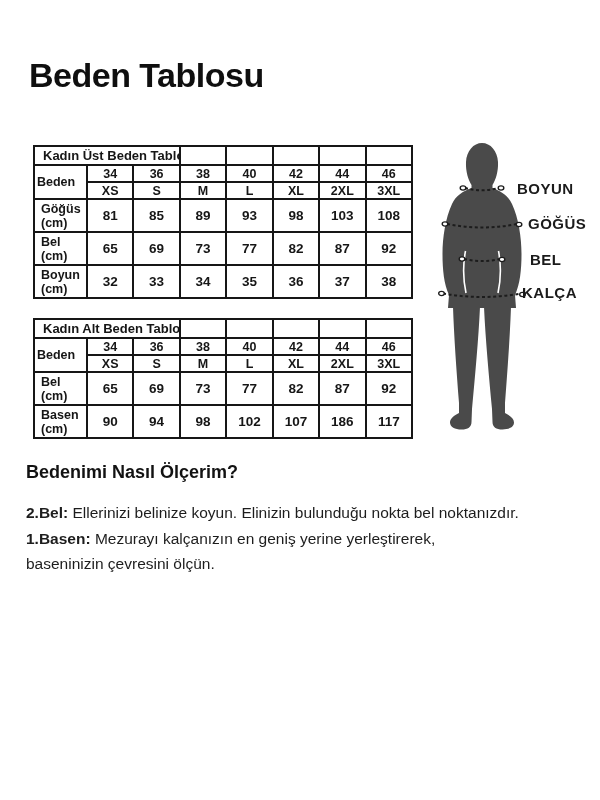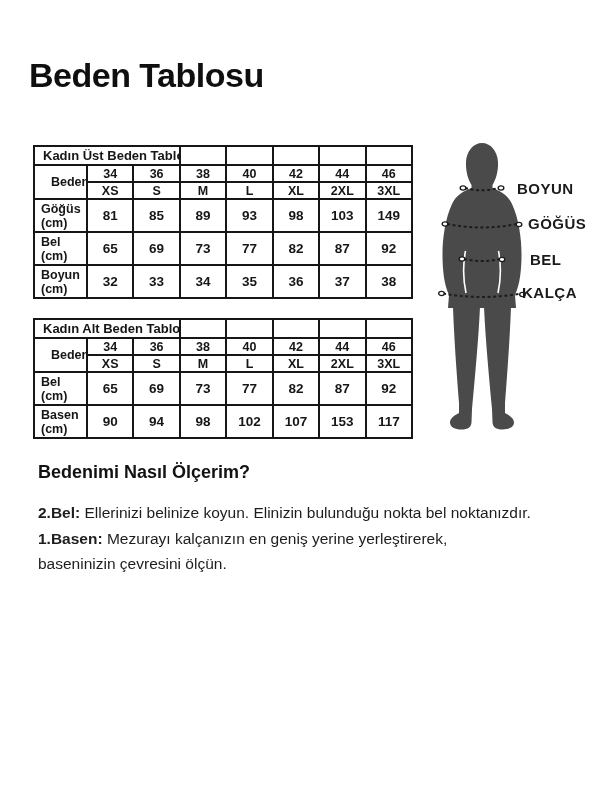--- a/index.html
+++ b/index.html
@@ -18,36 +18,36 @@
   }
   #table-upper{top:145px}
   #table-lower{top:318px}
   .size-table td{
     border:2px solid #161616;text-align:center;vertical-align:middle;
     padding:0;font-size:13px;color:#161616;overflow:hidden;
   }
   .size-table tr.title-row td{height:17px}
   .size-table td.t-title{font-weight:700;text-align:left;padding-left:8px;font-size:13px;white-space:nowrap}
   .size-table tr.head-row td{height:15px;font-weight:700;font-size:12.5px}
-  .size-table td.t-corner{text-align:left;padding-left:16px;font-size:13px;font-weight:700}
+  .size-table td.t-corner{text-align:left;padding-left:2px;font-size:13px;font-weight:700}
   .size-table tr.data-row td{height:31px}
   .size-table td.t-label{text-align:left;padding-left:6px;font-weight:700;font-size:12.5px;line-height:14px}
   .size-table td.t-val{font-weight:700;font-size:13.5px}
   
   .figure-svg{position:absolute;left:437px;top:141px;width:90px;height:300px}
   .fig-label{
     position:absolute;font-size:15px;font-weight:600;letter-spacing:0.5px;
     color:#1b1b1b;white-space:nowrap;
   }
   #fl-boyun{left:517px;top:180px}
   #fl-gogus{left:528px;top:215px}
   #fl-bel{left:530px;top:251px}
   #fl-kalca{left:522px;top:284px}
   
-  .instructions{position:absolute;left:38px;top:462px;width:560px}
+  .instructions{position:absolute;left:26px;top:462px;width:560px}
   .instr-heading{font-size:18px;font-weight:700;color:#121212;margin:0 0 17px 0}
   .instr-list{font-size:15.5px;line-height:25.5px;color:#1d1d1d}
   .instr-item{margin:0}
   .instr-term{font-weight:700}
   .instr-text{white-space:pre-line;font-weight:400}
   
   .logo{position:absolute;left:32px;top:678px;width:128px;text-align:center}
   .logo-brand{
     display:inline-block;font-family:"Liberation Serif",serif;font-size:29px;
     color:#14141c;transform:scale(0.72,1.12);transform-origin:left top;
@@ -109,21 +109,21 @@
           <td class="t-label">
             <div>Göğüs</div>
             <div>(cm)</div>
           </td>
           <td class="t-val">81</td>
           <td class="t-val">85</td>
           <td class="t-val">89</td>
           <td class="t-val">93</td>
           <td class="t-val">98</td>
           <td class="t-val">103</td>
-          <td class="t-val">149</td>
+          <td class="t-val">108</td>
         </tr>
         <tr class="data-row">
           <td class="t-label">
             <div>Bel</div>
             <div>(cm)</div>
           </td>
           <td class="t-val">65</td>
           <td class="t-val">69</td>
           <td class="t-val">73</td>
           <td class="t-val">77</td>
@@ -201,21 +201,21 @@
         <tr class="data-row">
           <td class="t-label">
             <div>Basen</div>
             <div>(cm)</div>
           </td>
           <td class="t-val">90</td>
           <td class="t-val">94</td>
           <td class="t-val">98</td>
           <td class="t-val">102</td>
           <td class="t-val">107</td>
-          <td class="t-val">153</td>
+          <td class="t-val">186</td>
           <td class="t-val">117</td>
         </tr>
       </tbody>
     </table>
 
   <svg class="figure-svg" viewBox="0 0 90 300">
     <g fill="#4a4a4a">
 
       <path d="M45 2 C36.5 2 29.5 10 29 21 C28.5 31 31.5 39 34.5 44 L34.5 50 L55.5 50 L55.5 44 C58.5 39 61.5 31 61 21 C60.5 10 53.5 2 45 2 Z"></path>
 

